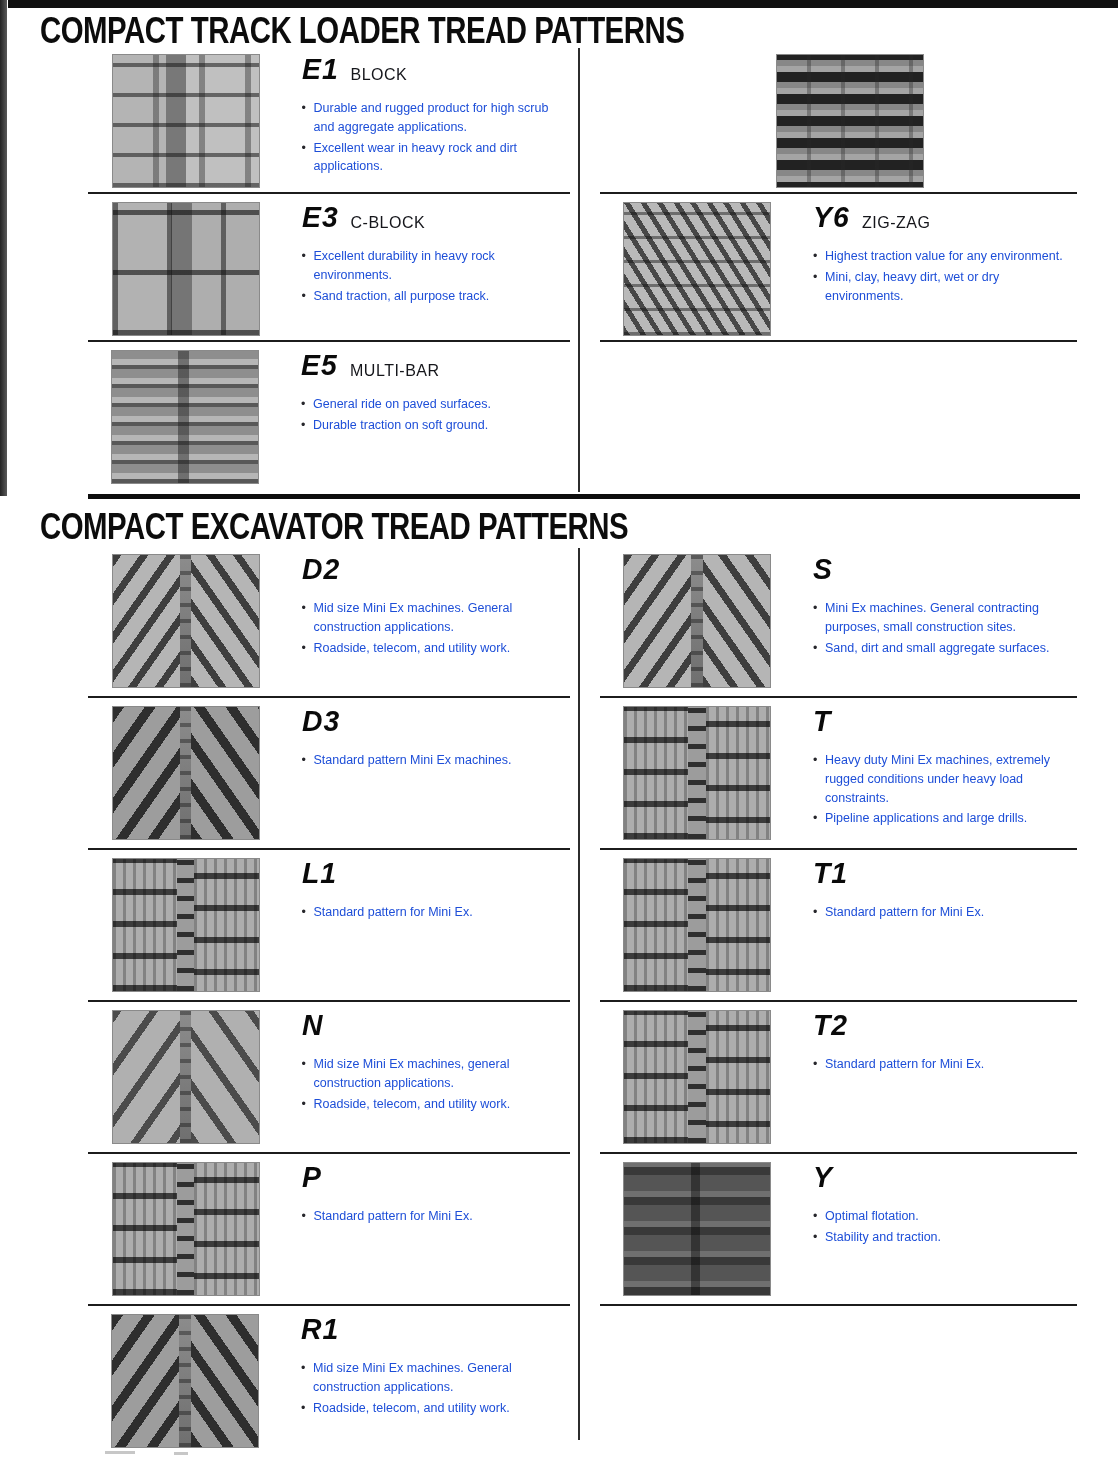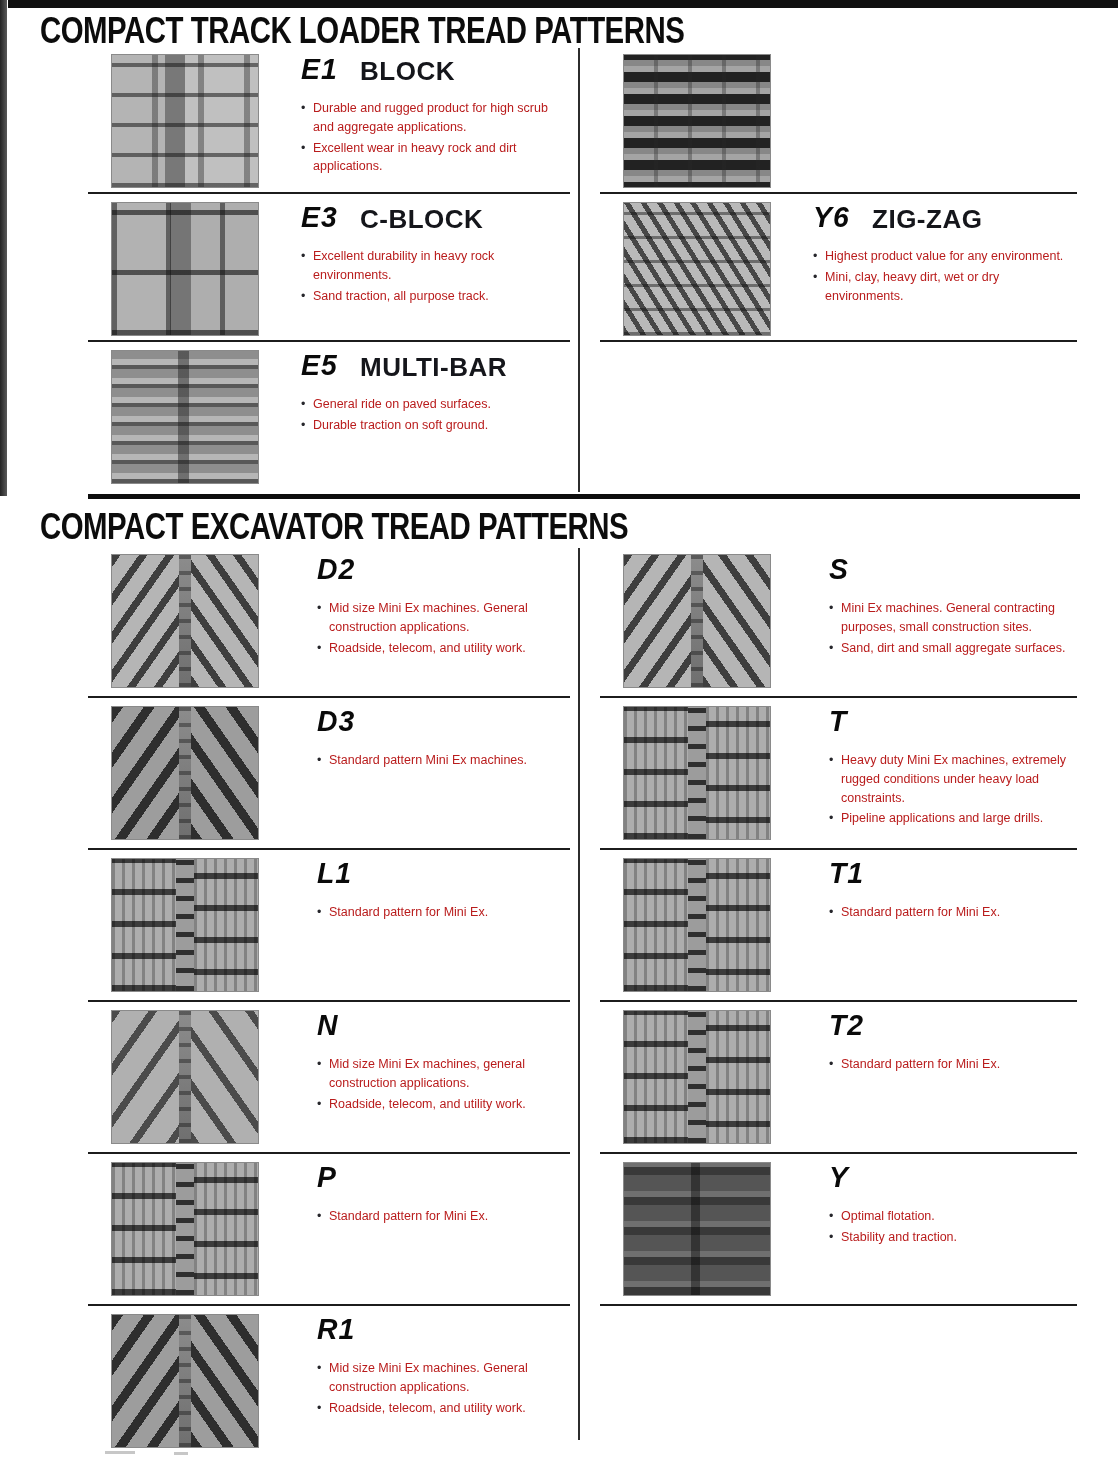--- a/index.html
+++ b/index.html
@@ -22,22 +22,22 @@
   .st1{top:10px;}
   .st2{top:506px;}
 
   .col{position:absolute;display:flex;flex-direction:column;}
   .col-l{left:88px;width:482px;}
   .col-r{left:600px;width:477px;}
   .s1{top:46px;}
   .s2{top:546px;}
   .row{box-sizing:border-box;display:flex;align-items:flex-start;padding:8px 0 0 23px;}
   .s1 .row{height:148px;}
-  .s2 .row{height:152px;gap:16px;}
-  .row.rule{border-bottom:2px solid #1c1c1c;}
+  .s2 .row{height:152px;}
+  .row.rule{border-bottom:2px solid #1c1c1c;justify-content:center;}
 
   .vdiv{position:absolute;width:2px;background:#2c2c2c;}
   .vd1{left:578px;top:48px;height:444px;}
   .vd2{left:578px;top:548px;height:892px;}
   .thickbar{position:absolute;left:88px;top:494px;width:992px;height:5px;background:#0d0d0d;}
 
   
   .tread{flex:none;width:146px;height:132px;border:1px solid #8a8a8a;position:relative;overflow:hidden;background:#a6a6a6;}
   .tread::before,.tread::after{content:"";position:absolute;top:0;bottom:0;}
 
@@ -74,22 +74,22 @@
   .pat-lugs::after{right:0;width:44%;background:
     repeating-linear-gradient(90deg,rgba(0,0,0,.25) 0 3px,rgba(255,255,255,0) 3px 10px),
     repeating-linear-gradient(0deg,#adadad 0 16px,#3c3c3c 16px 22px,#adadad 22px 32px);}
   .pat-ribs{background:
     linear-gradient(90deg,rgba(255,255,255,0) 0 46%,rgba(0,0,0,.4) 46% 52%,rgba(255,255,255,0) 52% 100%),
     repeating-linear-gradient(0deg,#393939 0 8px,#707070 8px 14px,#555 14px 30px);}
 
   .entry-text{margin-left:42px;width:268px;}
   .entry-title{display:flex;align-items:baseline;margin-top:2px;}
   .code{font-weight:bold;font-style:italic;font-size:27px;letter-spacing:1px;color:#0a0a0a;transform:scale(1.05,1.08);transform-origin:left bottom;white-space:nowrap;}
-  .tname{font-size:26px;font-weight:700;letter-spacing:0.5px;color:#15161b;margin-left:24px;white-space:nowrap;}
-  ul.bullets{list-style:none;margin:12px 0 0 0;padding:0;font-size:12.5px;line-height:1.5;color:#b91c1c;}
+  .tname{font-size:16px;font-weight:400;letter-spacing:0.5px;color:#15161b;margin-left:14px;white-space:nowrap;}
+  ul.bullets{list-style:none;margin:12px 0 0 0;padding:0;font-size:12.5px;line-height:1.5;color:#1d4ed8;}
   ul.bullets li{position:relative;padding-left:12px;margin-bottom:2px;}
   ul.bullets li::before{content:"\2022";position:absolute;left:0;top:0;color:#26262b;}
 </style>
 </head>
 <body>
 
 <div class="topbar"></div>
 <div class="leftedge"></div>
 
 <div class="section-title st1">COMPACT TRACK LOADER TREAD PATTERNS</div>
@@ -141,21 +141,21 @@
     <div class="tread pat-mtl"></div>
   </div>
   <div class="row rule">
     <div class="tread pat-zigzag"></div>
     <div class="entry-text">
       <div class="entry-title">
         <span class="code">Y6</span>
         <span class="tname">ZIG-ZAG</span>
       </div>
       <ul class="bullets">
-        <li>Highest product value for any environment.</li>
+        <li>Highest traction value for any environment.</li>
         <li>Mini, clay, heavy dirt, wet or dry environments.</li>
       </ul>
     </div>
   </div>
 </div>
 
 <div class="vdiv vd1"></div>
 <div class="thickbar"></div>
 
 <div class="section-title st2">COMPACT EXCAVATOR TREAD PATTERNS</div>

